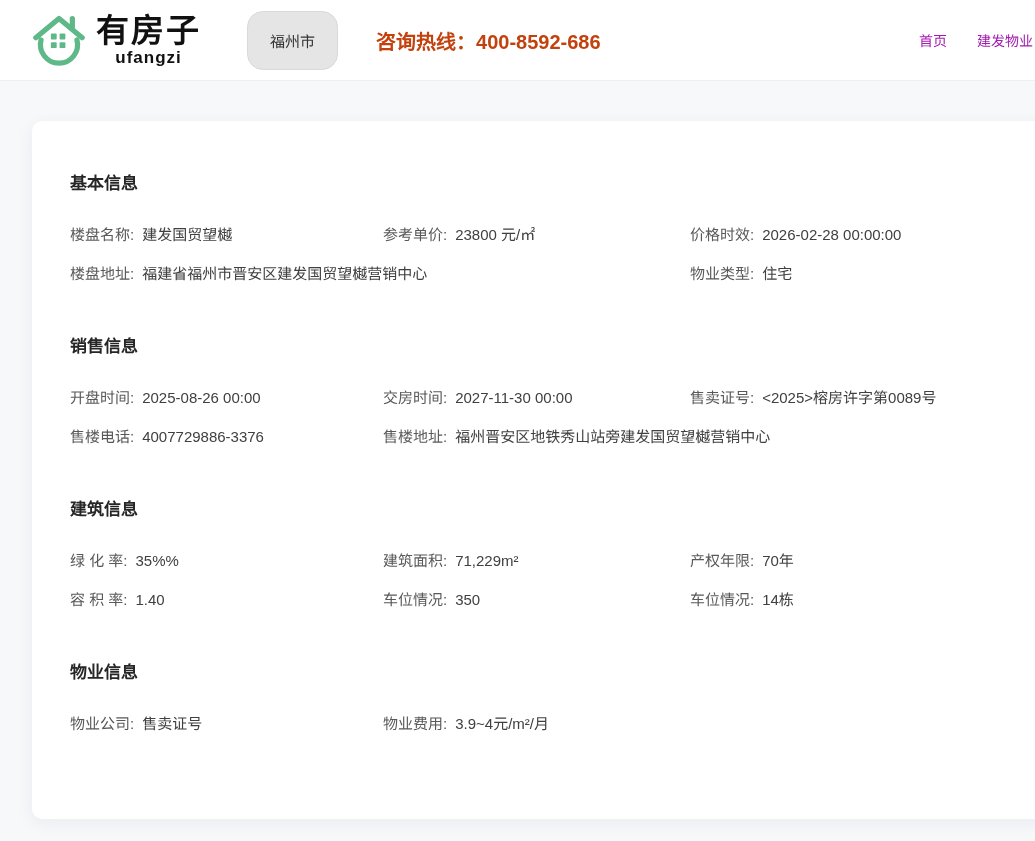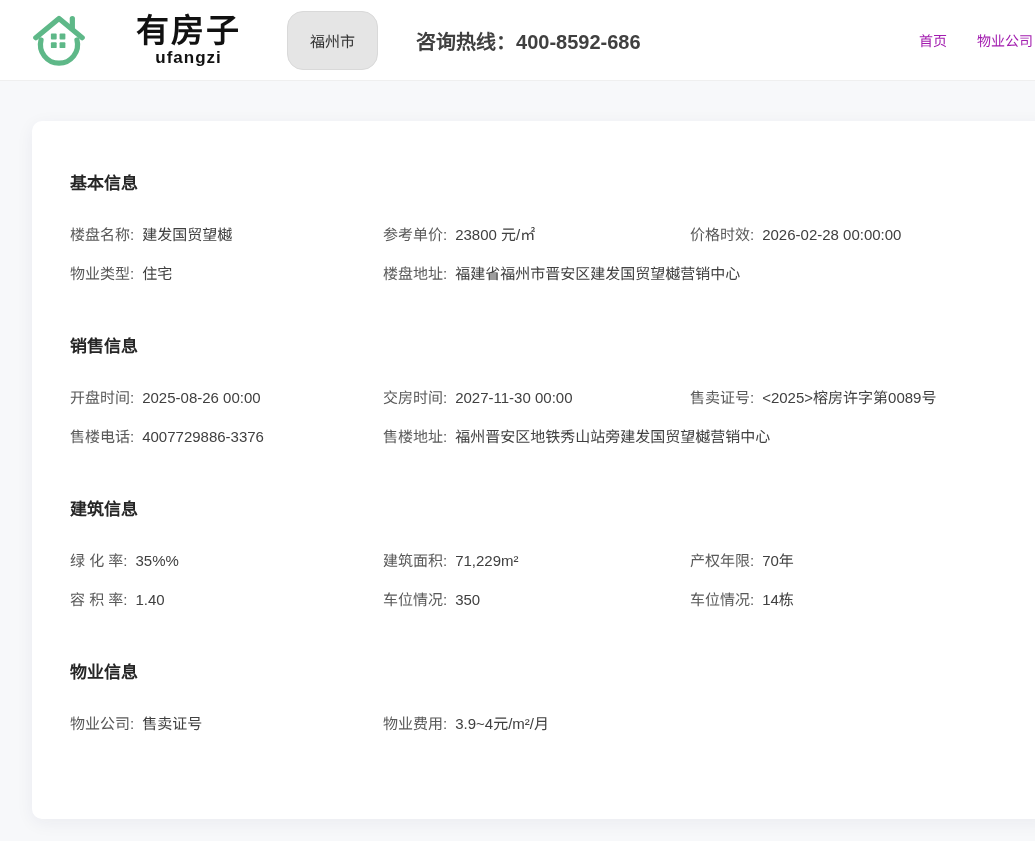--- a/index.html
+++ b/index.html
@@ -12,32 +12,32 @@
   
   .header {
     height:81px; background:#ffffff;
     border-bottom:1px solid #efefef;
     display:flex; align-items:center;
     padding:0 0 0 30px;
     position:relative;
   }
   .logo { display:flex; align-items:center; cursor:pointer; }
   .logo-icon { width:58px; height:58px; margin-right:8px; }
-  .logo-text { display:flex; flex-direction:column; align-items:center; line-height:1;margin-left:40px; }
+  .logo-text { display:flex; flex-direction:column; align-items:center; line-height:1; }
   .logo-title { font-size:33px; font-weight:bold; color:#111; letter-spacing:2px; }
   .logo-sub { font-size:17px; font-weight:bold; color:#111; letter-spacing:1px; margin-top:2px; }
   .city-pill {
     margin-left:46px;
     border:1px solid #d9d9d9; border-radius:16px;
     padding:18px 22px; font-size:15px; color:#333;
     background:#e5e5e5; cursor:pointer; white-space:nowrap;
   }
   .hotline {
     margin-left:38px; font-size:20px; font-weight:bold;
-    color:#404040; white-space:nowrap;
+    color:#c2410c; white-space:nowrap;
   }
   .nav { position:absolute; right:-8px; top:0; height:100%; display:flex; align-items:center; gap:30px; padding-right:10px; }
   .nav a { font-size:14px; color:#a21caf; text-decoration:none; white-space:nowrap; cursor:pointer; }
   
   .card {
     width:1020px; margin:40px 0 0 32px;
     background:#ffffff; border-radius:10px;
     box-shadow:0 4px 18px rgba(30,40,80,0.06);
     padding:48px 40px 56px 38px;
     min-height:698px;
@@ -80,36 +80,36 @@
       <span class="logo-sub">ufangzi</span>
     </span>
   </div>
 
   <button class="city-pill">福州市</button>
 
   <div class="hotline">咨询热线：400-8592-686</div>
 
   <nav class="nav">
       <a>首页</a>
-      <a>物业公司</a>
+      <a>建发物业</a>
     </nav>
 </header>
 
 <main class="card">
   <div>
       <section class="info-section">
         <h2 class="section-title">基本信息</h2>
         <div class="info-row">
           <div class="info-cell"><span class="label">楼盘名称:</span><span class="value">建发国贸望樾</span></div>
           <div class="info-cell"><span class="label">参考单价:</span><span class="value">23800 元/㎡</span></div>
           <div class="info-cell"><span class="label">价格时效:</span><span class="value">2026-02-28 00:00:00</span></div>
         </div>
         <div class="info-row">
+          <div class="info-cell" style="grid-column: span 2;"><span class="label">楼盘地址:</span><span class="value">福建省福州市晋安区建发国贸望樾营销中心</span></div>
           <div class="info-cell"><span class="label">物业类型:</span><span class="value">住宅</span></div>
-          <div class="info-cell" style="grid-column: span 2;"><span class="label">楼盘地址:</span><span class="value">福建省福州市晋安区建发国贸望樾营销中心</span></div>
         </div>
       </section>
       <section class="info-section">
         <h2 class="section-title">销售信息</h2>
         <div class="info-row">
           <div class="info-cell"><span class="label">开盘时间:</span><span class="value">2025-08-26 00:00</span></div>
           <div class="info-cell"><span class="label">交房时间:</span><span class="value">2027-11-30 00:00</span></div>
           <div class="info-cell"><span class="label">售卖证号:</span><span class="value">&lt;2025&gt;榕房许字第0089号</span></div>
         </div>
         <div class="info-row">

